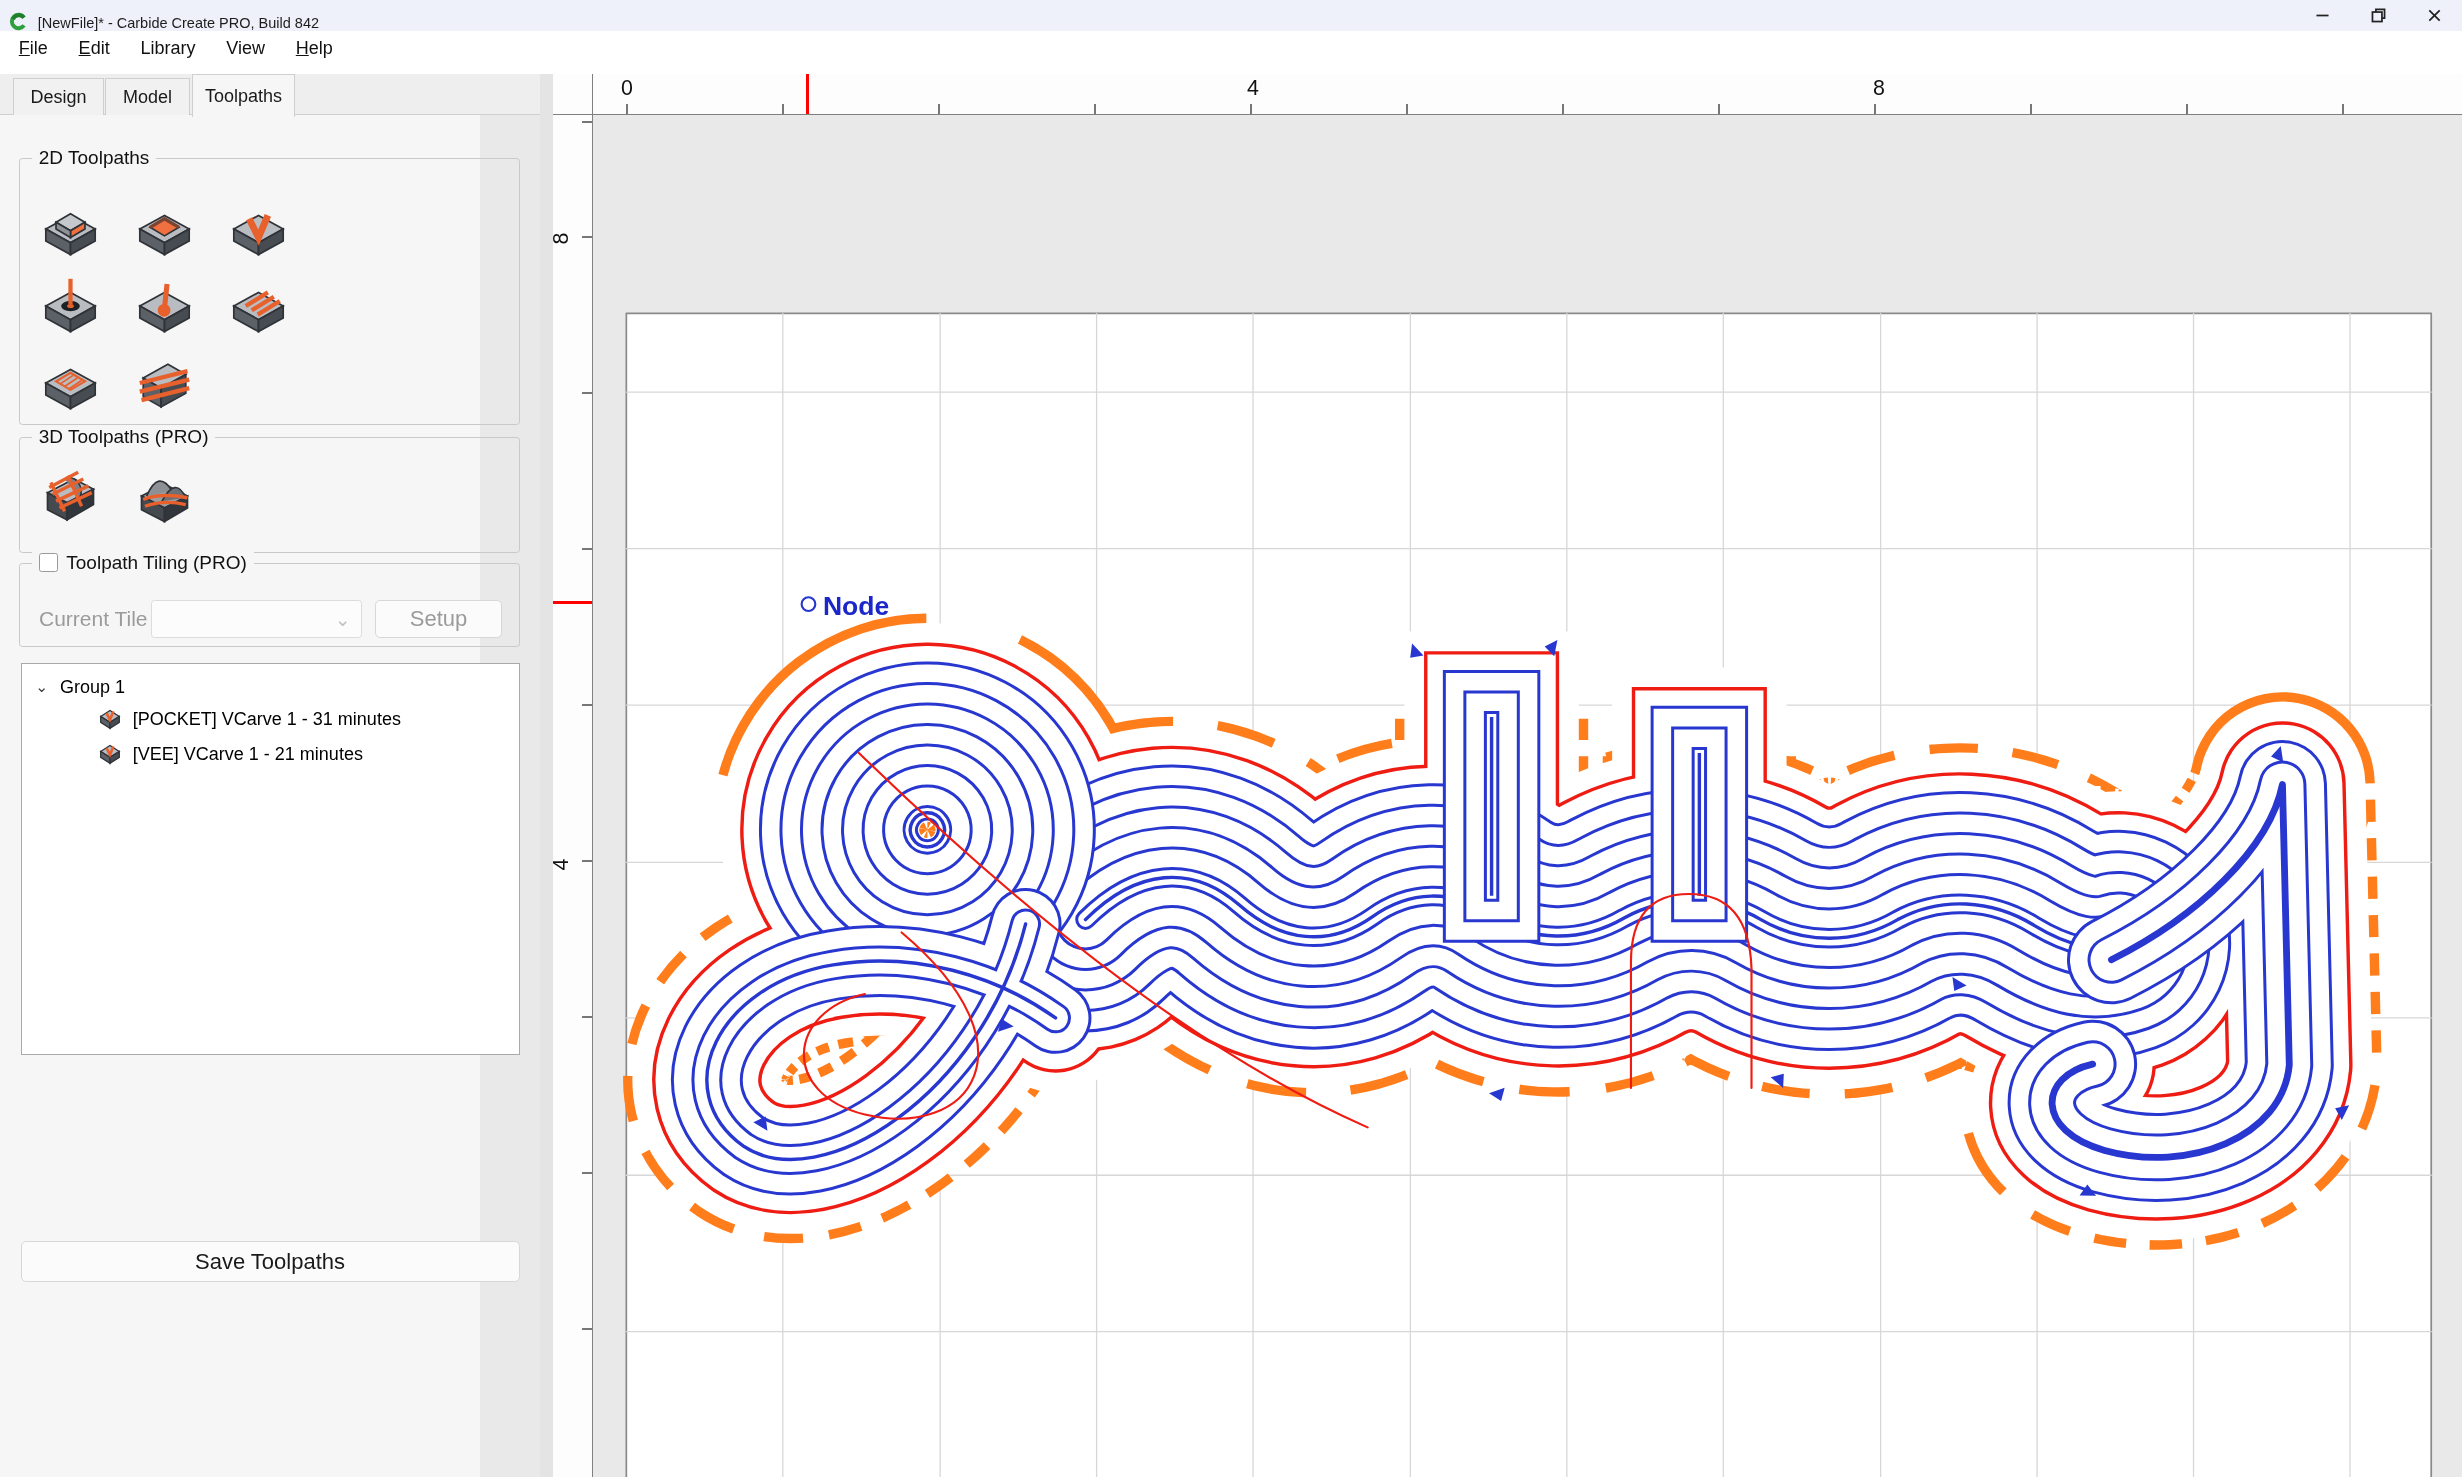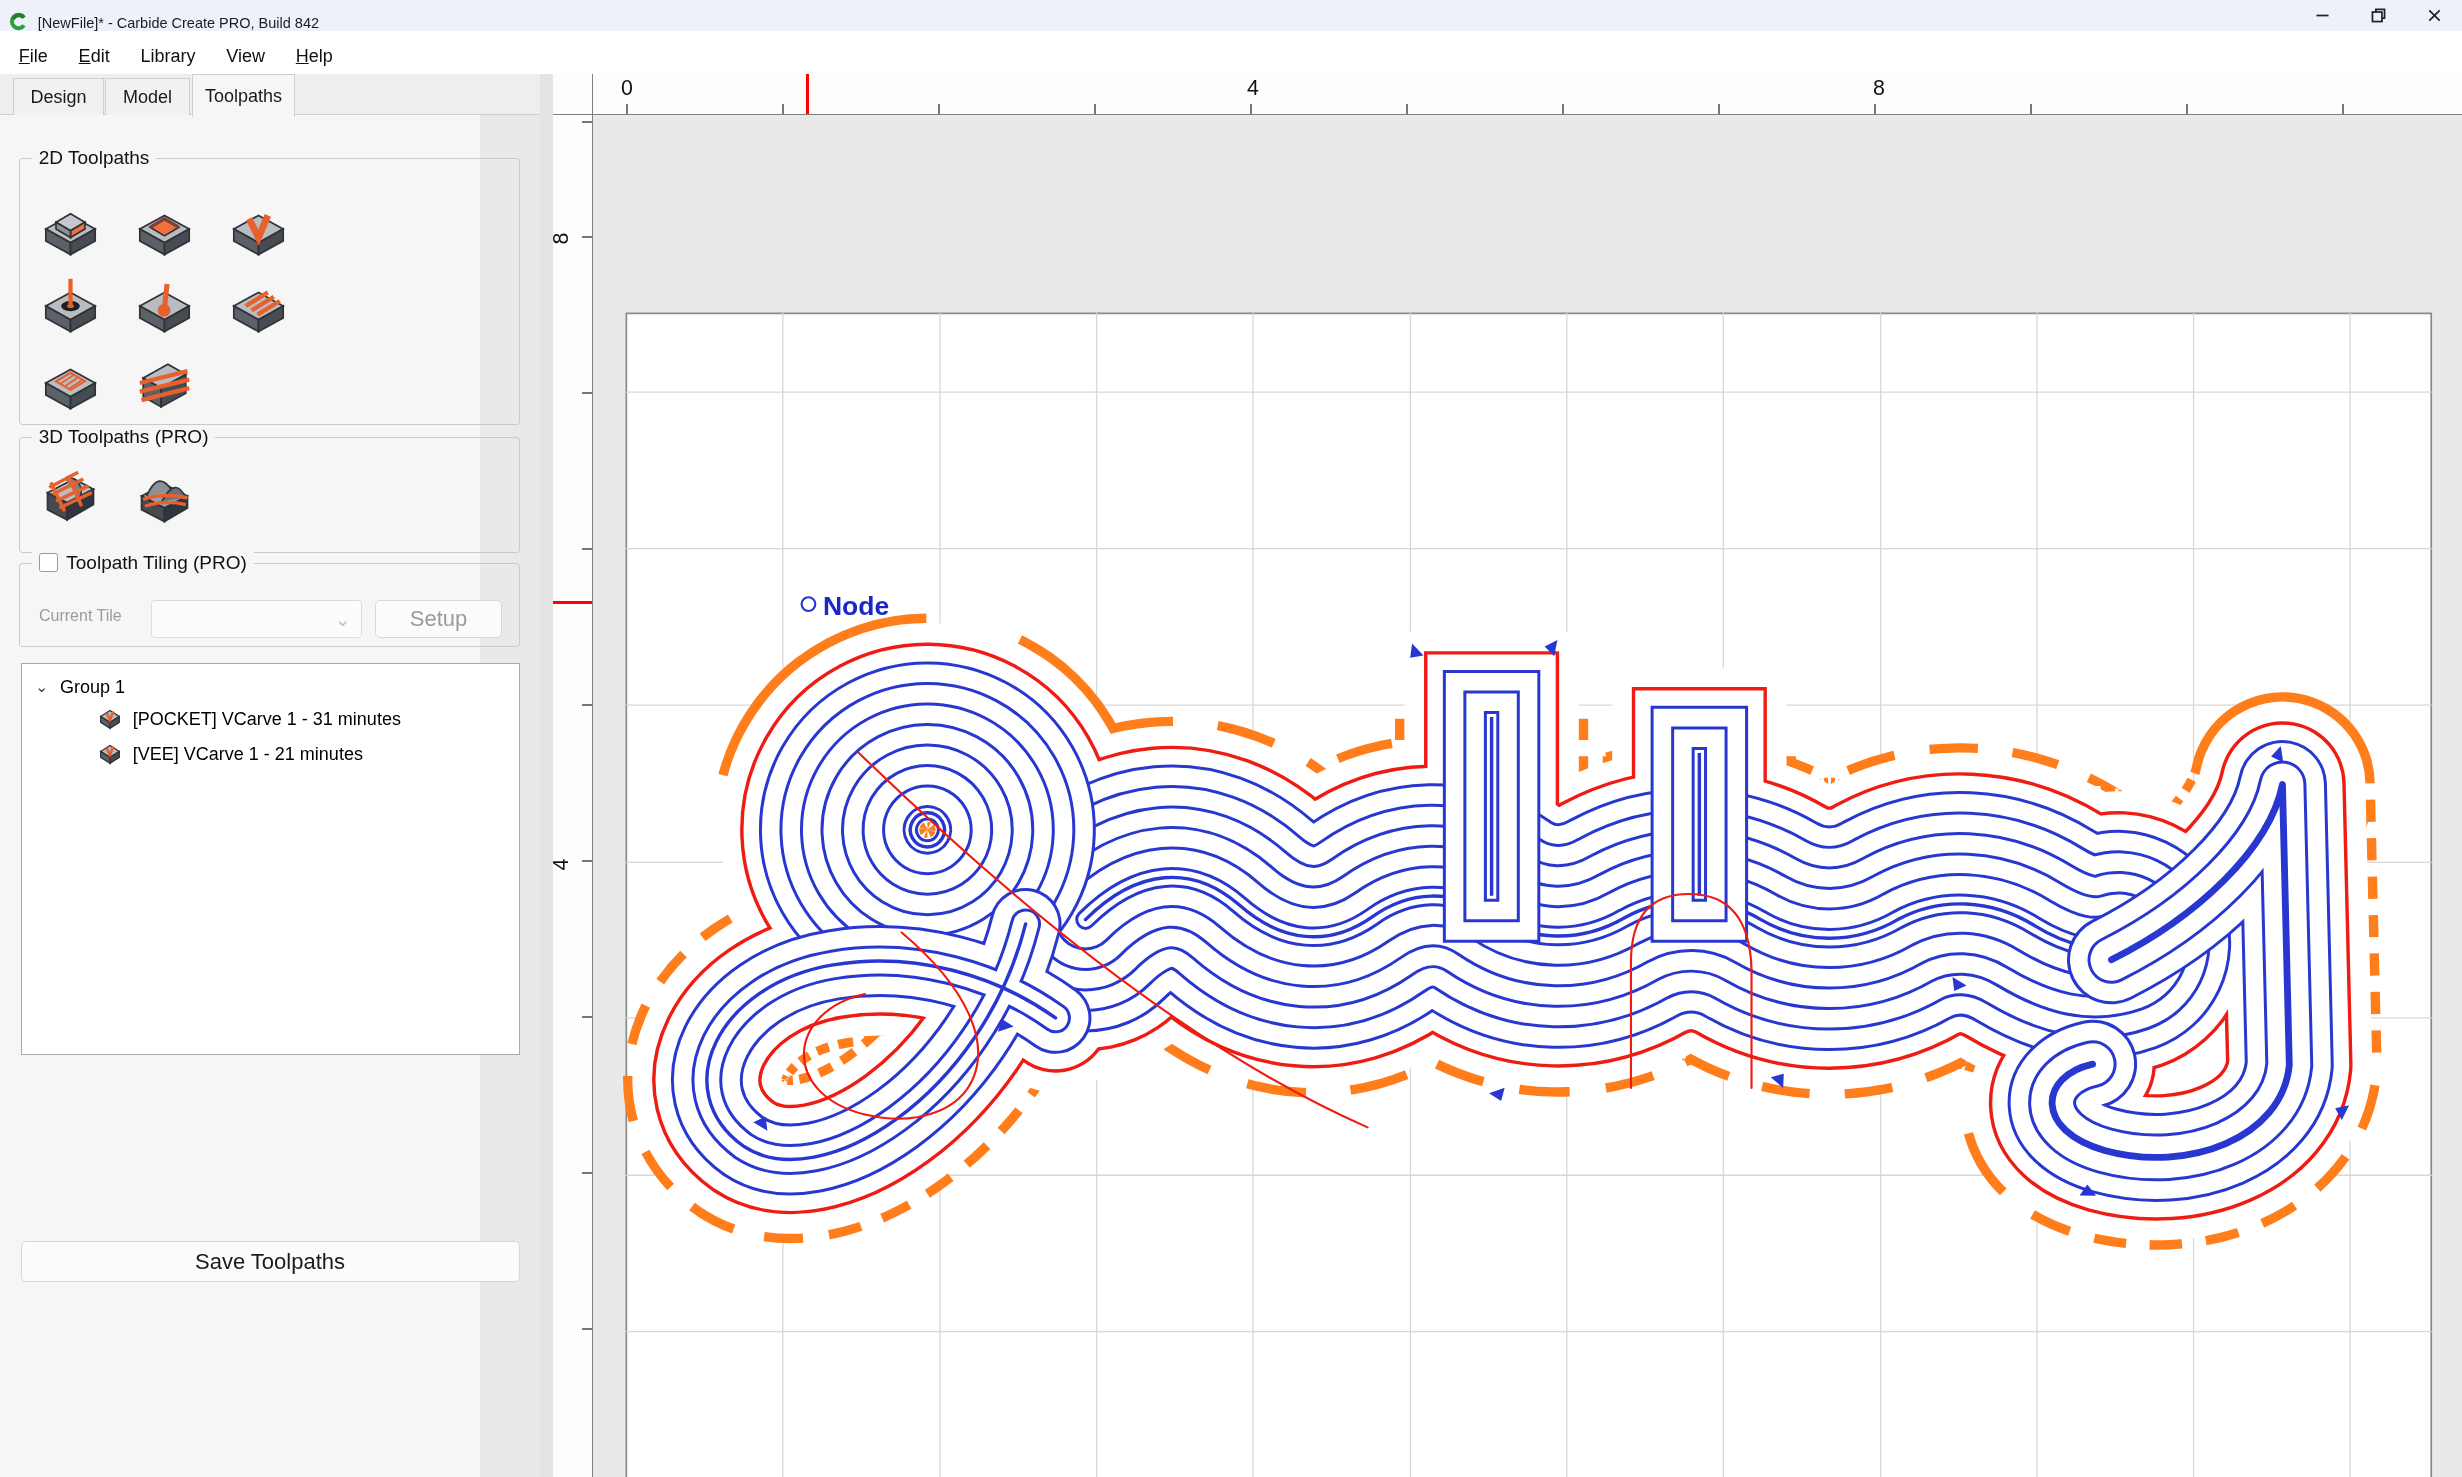--- a/index.html
+++ b/index.html
@@ -10,21 +10,21 @@
   #titlebar { position:absolute; left:0; top:0; width:2462px; height:31px;
               background:#eef1f9; display:flex; align-items:flex-end; }
   #titlebar .app-icon { margin-left:8.5px; width:19px; height:19px; }
   #titlebar .title { margin-left:10.3px; font-size:14.5px; color:#1d1d1d; }
   .win-btns { position:absolute; right:0; top:0; height:31px; display:flex; }
   .win-btn { width:56px; height:31px; display:flex; align-items:center; justify-content:center;
              color:#222; font-size:17px; }
 
   
   #menubar { position:absolute; left:0; top:31px; width:2462px; height:43px;
-             background:#ffffff; display:flex; align-items:flex-end; }
+             background:#ffffff; display:flex; align-items:flex-start; }
   .menu-item { display:inline-block; font-size:18px; color:#111; padding:6.8px 12px; margin-left:6.8px; }
   .menu-item.ul::first-letter { text-decoration:underline; }
 
   
   #sidebar { position:absolute; left:0; top:74px; width:480px; height:1404px;
              background:#f6f6f7; }
   #tabstrip { position:absolute; left:0; top:0; width:540px; height:41px;
               background:#eeeeef; border-bottom:1.7px solid #cfcfcf; }
   .tab { position:absolute; top:4.3px; height:37px; background:#f1f1f2;
          border:0.9px solid #cfcfcf; border-bottom:none; display:flex; align-items:center;
@@ -32,21 +32,21 @@
   .tab.active { top:0; height:43px; background:#f6f6f7; z-index:2; }
 
   .fieldset { position:absolute; border:0.9px solid #c9c9c9; border-radius:3.4px; }
   .fieldset > .legend { position:absolute; top:-12px; left:12px; background:#f6f6f7;
                         padding:0 6.8px; font-size:19px; color:#111; white-space:nowrap; }
 
   .toolbtn { position:absolute; width:63px; height:63px; }
   .toolbtn svg { width:63px; height:63px; }
 
   
-  .lbl-disabled { color:#9b9b9b; font-size:16px; }
+  .lbl-disabled { color:#9b9b9b; font-size:21px; }
   .combo { position:absolute; background:#fcfcfc; border:0.9px solid #dcdcdc; border-radius:3.4px; }
   .combo .chev { position:absolute; right:10.3px; top:6.8px; color:#c0c0c0; font-size:19px; }
   .btn { background:#fbfbfb; border:0.9px solid #d7d7d7; border-radius:5.1px;
          display:flex; align-items:center; justify-content:center; font-size:22px; color:#1a1a1a; }
   .btn.disabled { color:#9b9b9b; }
   .checkbox { display:inline-block; width:19px; height:19px; background:#fff;
               border:0.9px solid #9a9a9a; border-radius:2.6px; vertical-align:-3.4px; margin-right:8.5px; }
 
   
   #tree { position:absolute; left:20.5px; top:589px; width:499px; height:392px;

